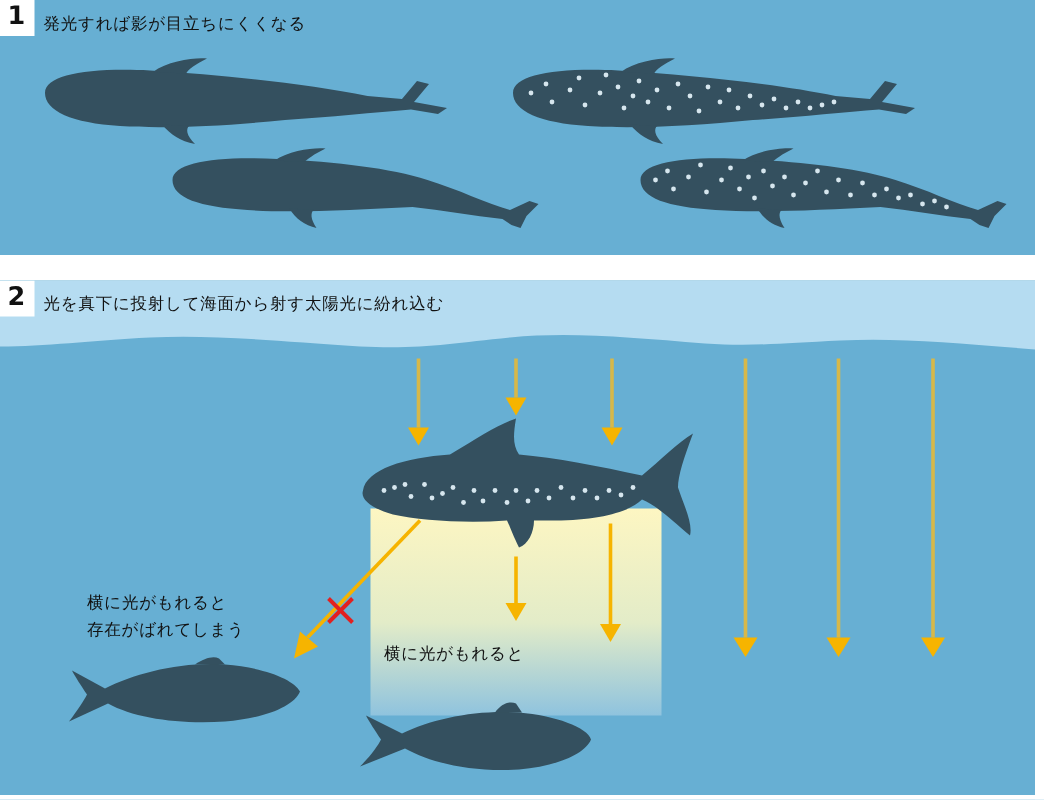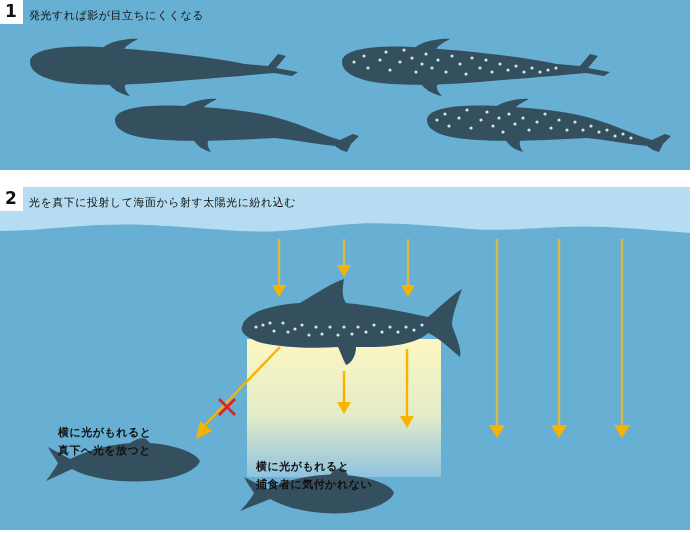--- a/index.html
+++ b/index.html
@@ -6,21 +6,21 @@
   body { width: 696px; height: 533px; position: relative; overflow: hidden; font-family: "DejaVu Sans", sans-serif; }
   .panel { position: absolute; left: 0; overflow: hidden; }
   #panel1 { top: 0; width: 690px; height: 170px; background: #67afd3; }
   #panel2 { top: 187px; width: 690px; height: 343px; background: #67afd3; }
   .edge-right { position: absolute; right: 0; top: 0; width: 6px; height: 533px; background: #ffffff; }
   .num-box { position: absolute; left: 0; top: 0; background: #ffffff; color: #111; font-weight: bold; font-size: 17px; line-height: 22px; padding: 0 6px 0 5px; height: 24px; }
   .heading { position: absolute; left: 29px; color: #111; font-weight: normal; font-size: 11px; letter-spacing: 0.5px; }
   #p1-heading { top: 8px; }
   #p2-heading { top: 8px; }
   svg { position: absolute; left: 0; top: 0; }
-  .label { position: absolute; color: #111; font-weight: bold; font-size: 11px; line-height: 18px; letter-spacing: 0.5px; white-space: nowrap; margin-top: 31px; }
+  .label { position: absolute; color: #111; font-weight: normal; font-size: 11px; line-height: 18px; letter-spacing: 0.5px; white-space: nowrap; }
 </style>
 </head>
 <body>
 
 <div class="panel" id="panel1">
   <svg width="690" height="170" viewBox="0 0 690 170">
     <defs>
       <g id="whale-plain">
         <path d="M0,22 C0,10 30,4 70,6 C120,8 170,14 200,22 C210,24 218,24 226,22 L236,10 L240,12 L232,24 L246,26 L240,30 L228,28 C216,30 200,32 170,34 C130,38 80,42 50,40 C20,38 0,32 0,22 Z" fill="#34505f"></path>
         <path d="M70,7 C78,0 96,-2 106,-2 C98,2 92,6 90,8 Z" fill="#34505f"></path>
@@ -208,22 +208,21 @@
       <path d="M244,290 L268,302 C288,292 318,286 346,288 C370,290 392,298 394,306 C390,316 370,324 346,326 C316,328 288,322 270,312 L240,324 C248,316 252,310 254,306 C250,300 246,294 244,290 Z" fill="#34505f"></path>
       <path d="M330,288 C334,282 340,280 344,282 L348,288 Z" fill="#34505f"></path>
     </g>
   </svg>
 
   <div class="num-box">2</div>
   <div class="heading" id="p2-heading">光を真下に投射して海面から射す太陽光に紛れ込む</div>
 
   <div class="label" style="left:58px; top:206px;">
     <div>横に光がもれると</div>
-    <div>真下へ光を放つと</div>
+    <div>存在がばれてしまう</div>
   </div>
 
   <div class="label" style="left:256px; top:240px;">
     <div>横に光がもれると</div>
-    <div>捕食者に気付かれない</div>
   </div>
 </div>
 
 <div class="edge-right"></div>
 
 </body></html>

